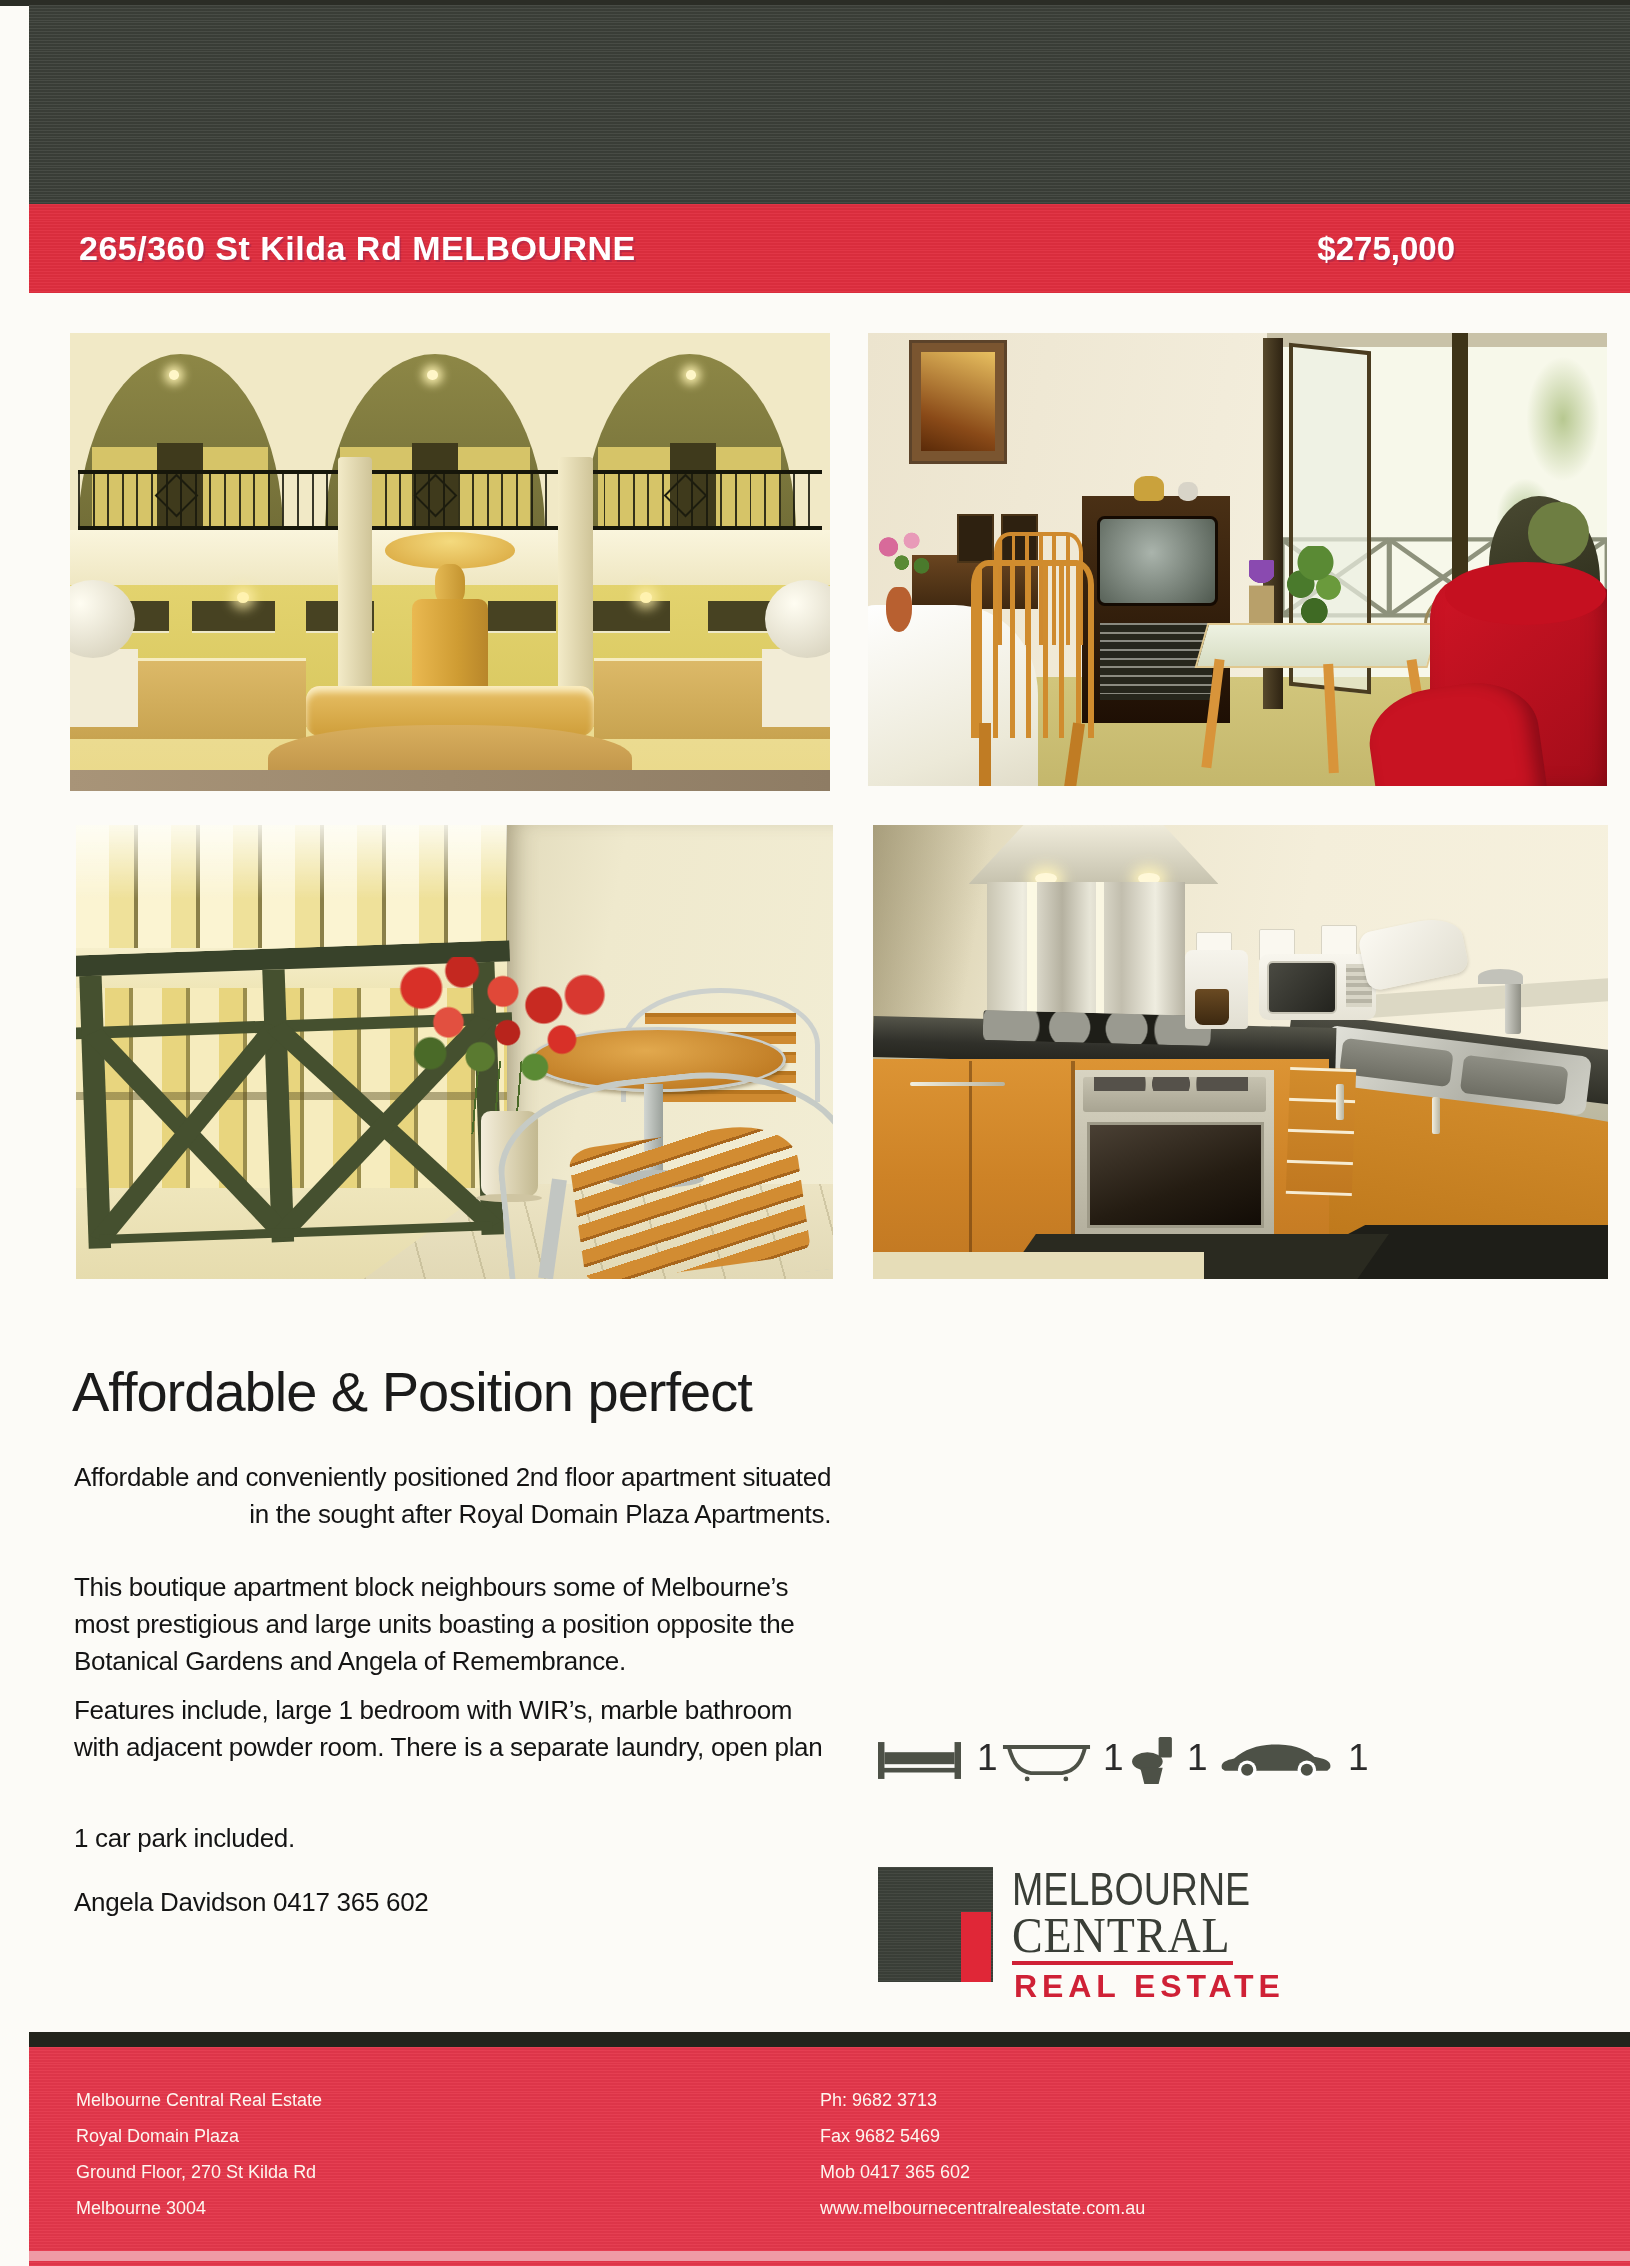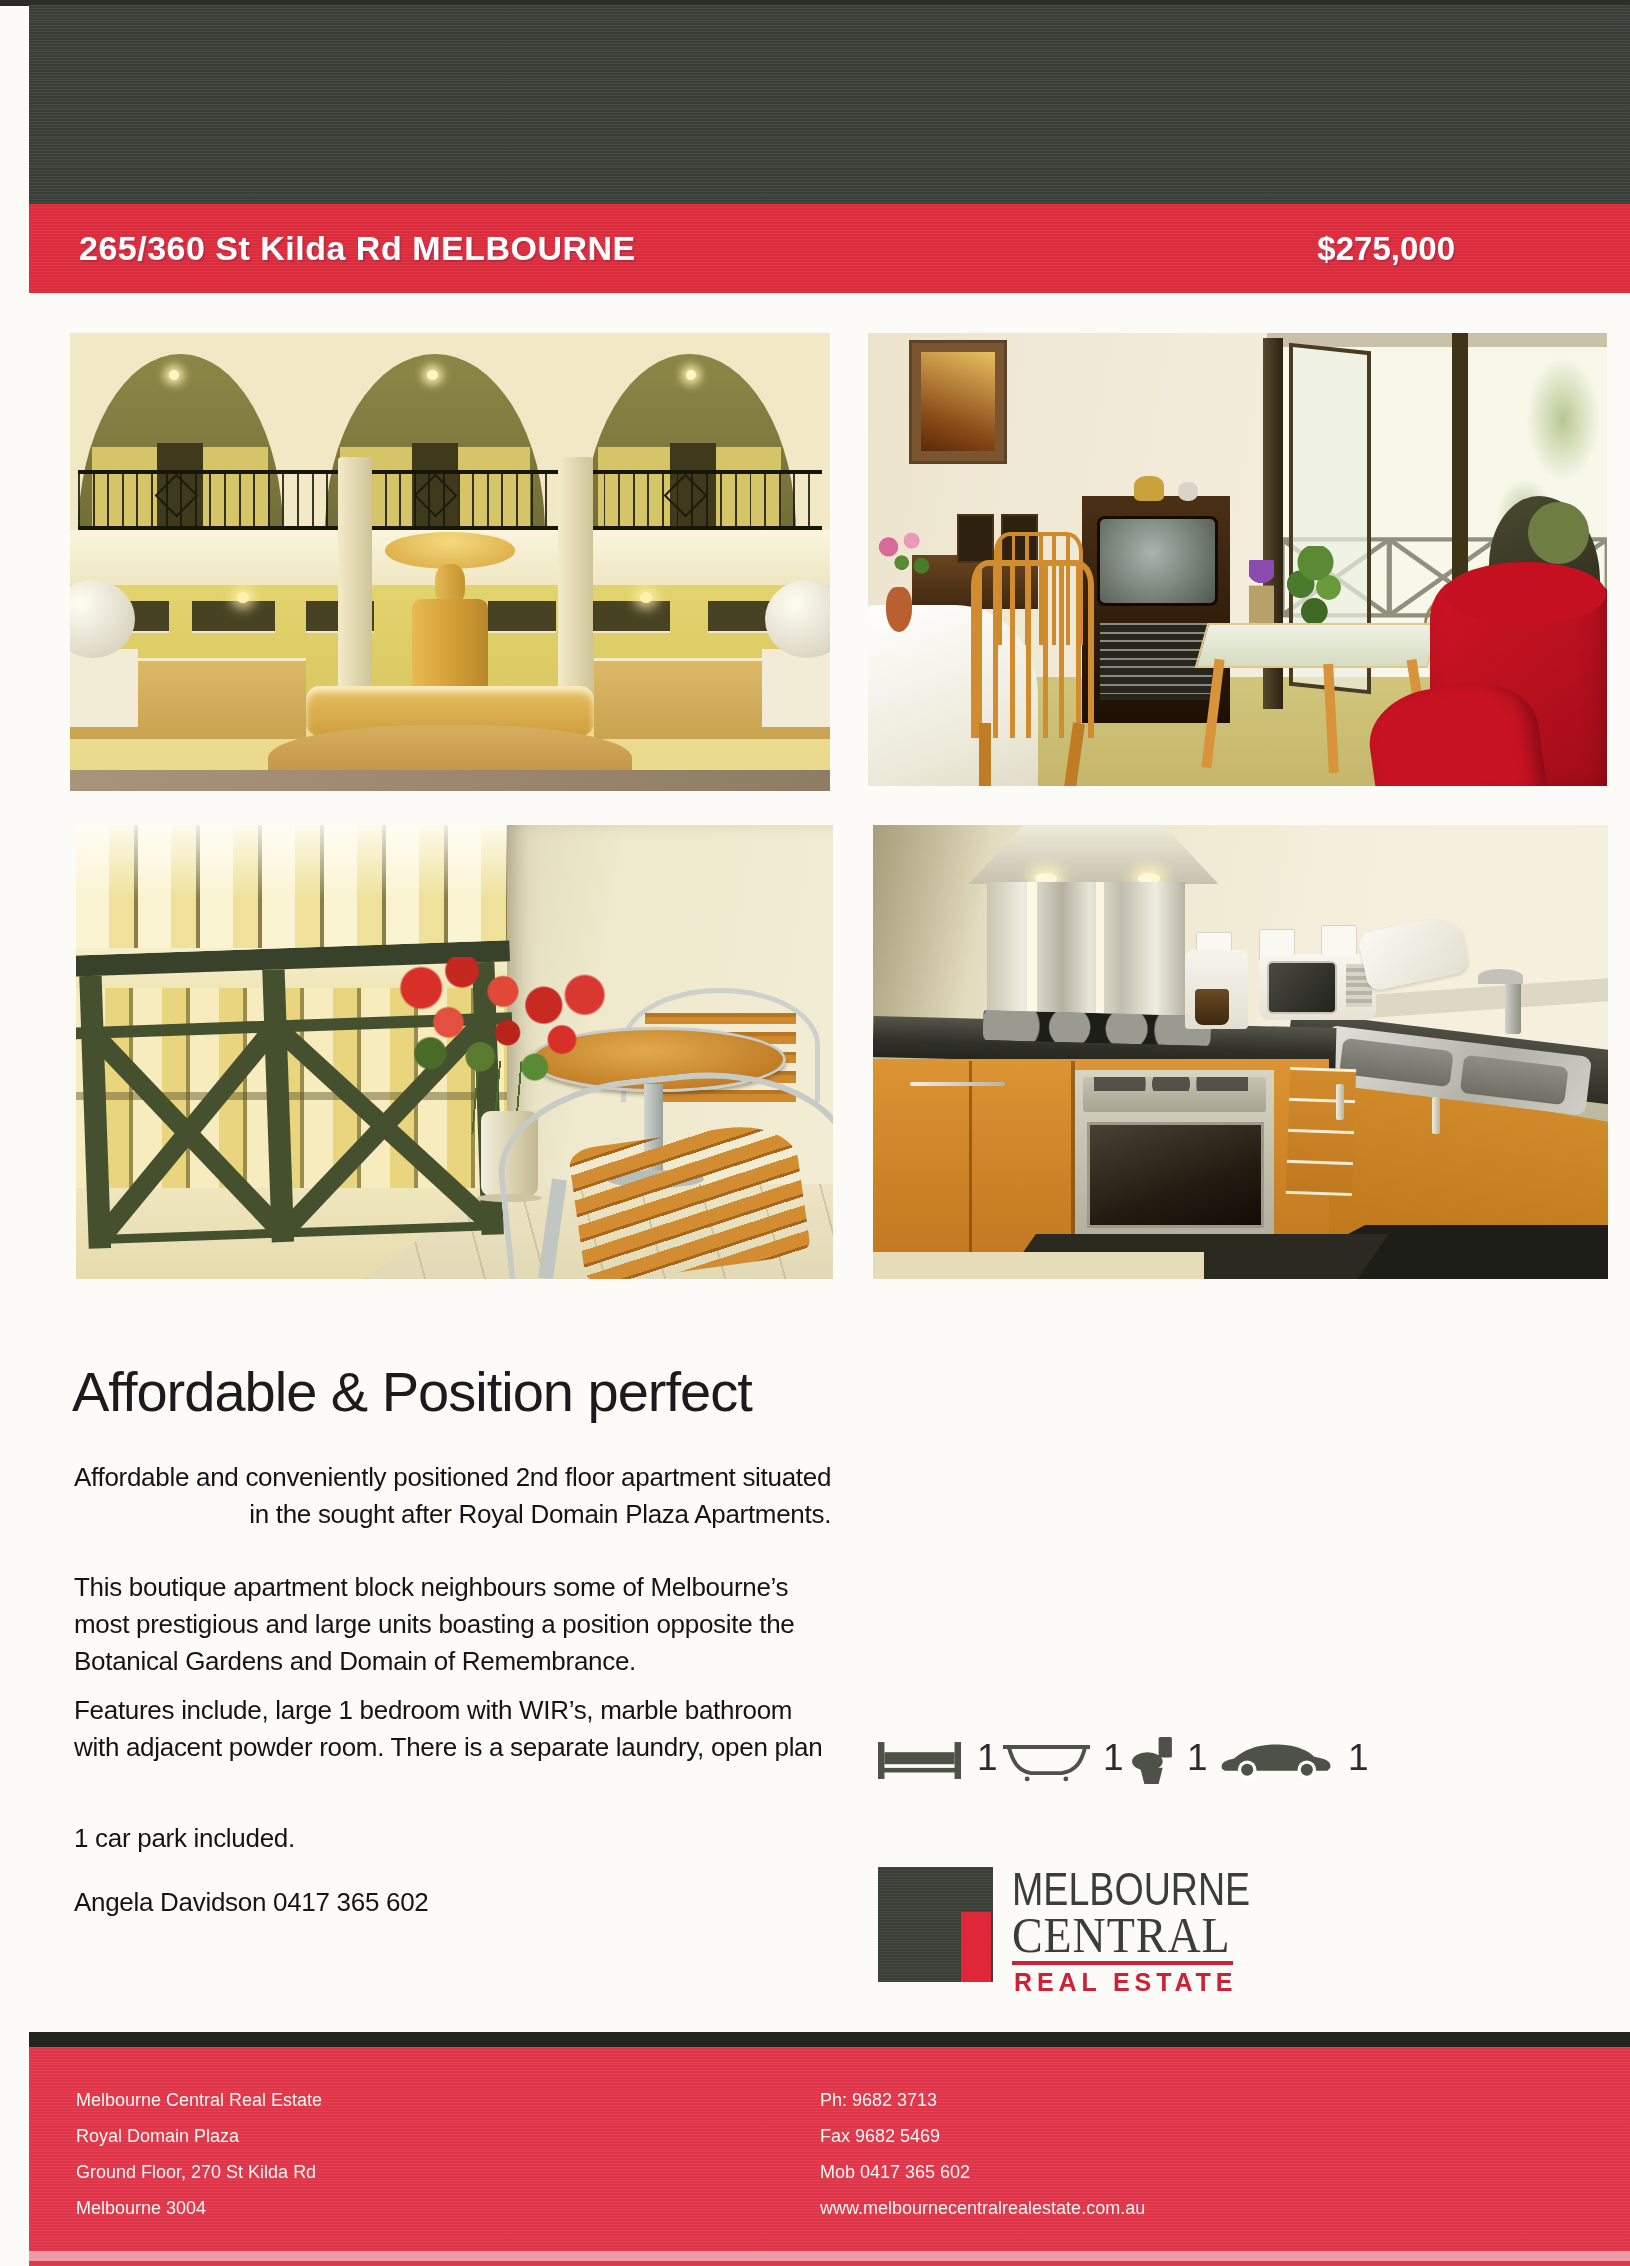--- a/index.html
+++ b/index.html
@@ -252,21 +252,21 @@
   #am-car{left:340px;top:5.8px;} #am-car-cnt{left:470px;}
 
   
   #logo{left:878px;top:1865px;width:456px;height:131px;}
   #logo-square{position:absolute;left:0;top:1.9px;width:115px;height:115px;background:#3d423a;
       background-image:repeating-linear-gradient(180deg,rgba(255,255,255,.04) 0 1px,rgba(0,0,0,.06) 1px 2.9px);}
   #logo-redrect{position:absolute;left:83px;top:47px;width:30px;height:70px;background:#e02737;}
   #logo-name{position:absolute;left:134px;top:-3.9px;font-size:47px;color:#3a3e37;transform:scaleX(.8);transform-origin:left;white-space:nowrap;}
   #logo-name2{position:absolute;left:134px;top:41px;font-family:"Liberation Serif","DejaVu Serif",serif;font-size:50px;color:#3a3e37;letter-spacing:1px;transform:scaleX(.92);transform-origin:left;white-space:nowrap;}
   #logo-rule{position:absolute;left:134px;top:96px;width:221px;height:3.9px;background:#cf2136;}
-  #logo-tagline{position:absolute;left:136px;top:103px;font-size:25px;font-weight:bold;color:#cf2136;letter-spacing:4.9px;white-space:nowrap;}
+  #logo-tagline{position:absolute;left:136px;top:103px;font-size:32px;font-weight:bold;color:#cf2136;letter-spacing:4.9px;white-space:nowrap;}
 
   
   #footer-darkstrip{left:29px;top:2032px;width:1601px;height:15.5px;background:#23241c;}
   #footer-red{left:29px;top:2047px;width:1601px;height:219px;background:#e4374b;
       background-image:repeating-linear-gradient(180deg,rgba(255,255,255,.04) 0 1px,rgba(0,0,0,.03) 1px 2.9px);}
   #footer-bottomstrip{left:29px;top:2251px;width:1601px;height:9.7px;background:#ef9ba5;}
   .footer-col{position:absolute;top:35px;color:#fdf6ef;font-size:18px;line-height:36px;}
   .footer-col div{white-space:nowrap;}
   #footer-left{left:47px;}
   #footer-right{left:791px;}
@@ -442,21 +442,21 @@
 
 <div class="abs" id="headline">Affordable &amp; Position perfect</div>
 
 <div class="abs copy-par" id="par1">
   <div>Affordable and conveniently positioned 2nd floor apartment situated</div>
   <div>in the sought after Royal Domain Plaza Apartments.</div>
 </div>
 <div class="abs copy-par" id="par2">
   <div>This boutique apartment block neighbours some of Melbourne’s</div>
   <div>most prestigious and large units boasting a position opposite the</div>
-  <div>Botanical Gardens and Domain of Remembrance.</div>
+  <div>Botanical Gardens and Angela of Remembrance.</div>
 </div>
 <div class="abs copy-par" id="par3">
   <div>Features include, large 1 bedroom with WIR’s, marble bathroom</div>
   <div>with adjacent powder room. There is a separate laundry, open plan</div>
 </div>
 <div class="abs copy-par" id="par4">
   <div>1 car park included.</div>
 </div>
 <div class="abs copy-par" id="par5">
   <div>Angela Davidson 0417 365 602</div>

